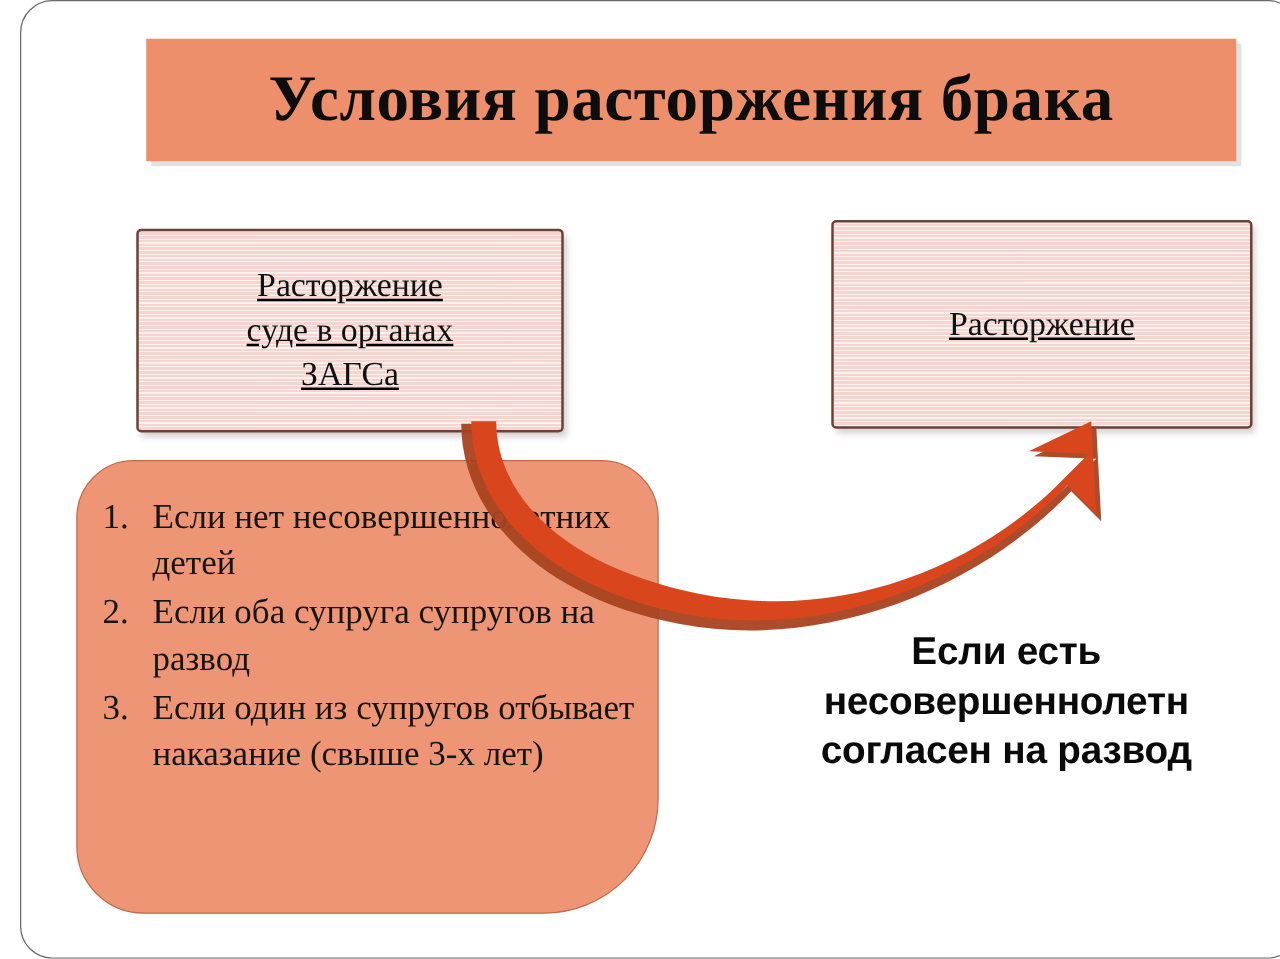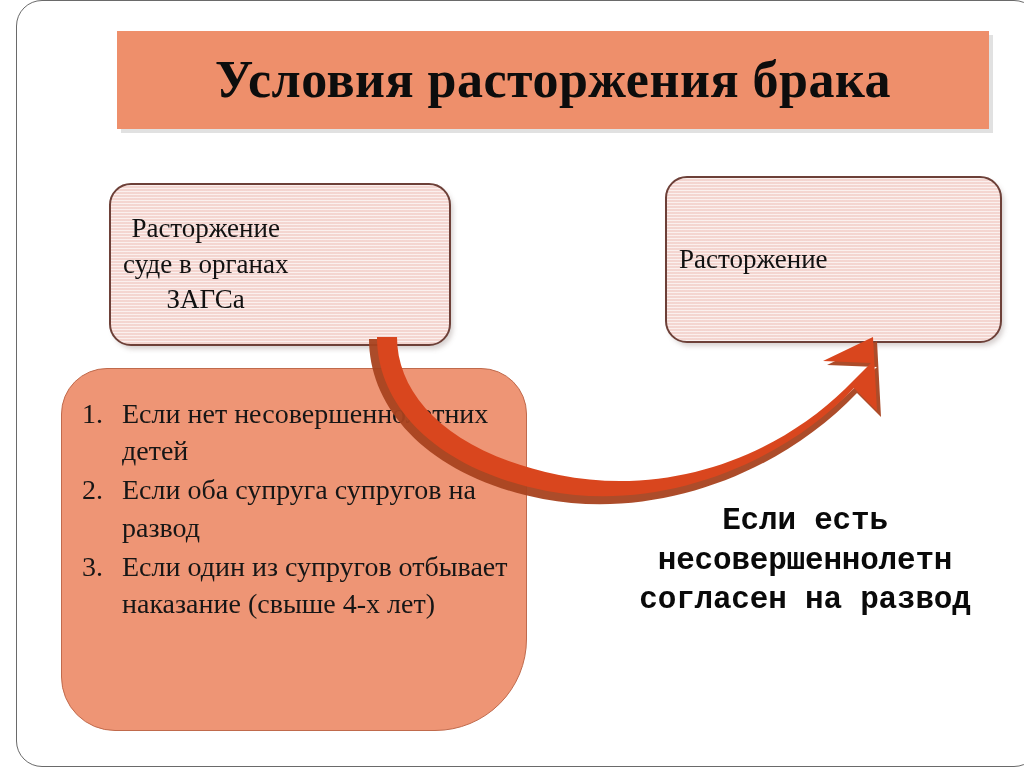--- a/index.html
+++ b/index.html
@@ -49,26 +49,27 @@
     background:
       repeating-linear-gradient(
         to bottom,
         rgba(255,255,255,0.55) 0px,
         rgba(255,255,255,0.55) 1px,
         rgba(240,198,192,0.35) 1px,
         rgba(240,198,192,0.35) 3px
       ),
       #f6ded9;
     border: 2px solid #6d4038;
-    border-radius: 22px;
+    border-radius: 4px;
     box-shadow: 3px 4px 5px -1px rgba(120,100,95,0.30);
     display: flex;
     align-items: center;
-    justify-content: flex-start;
+    justify-content: center;
     box-sizing: border-box;
+    text-decoration: underline;
   }
   .pink-box-text {
     font-family: "Liberation Serif", serif;
     font-size: 27px;
     line-height: 1.32;
     color: #111111;
     text-align: center;
     padding: 0 12px;
   }
   #box-zags {
@@ -137,21 +138,21 @@
     height: 190px;
     pointer-events: none;
   }
 
   
   #court-caption {
     position: absolute;
     left: 586px;
     top: 500px;
     width: 404px;
-    font-family: Liberation Mono, monospace;
+    font-family: Liberation Sans, sans-serif;
     font-weight: bold;
     font-size: 31px;
     line-height: 1.28;
     color: #0a0a0a;
     text-align: center;
     letter-spacing: -0.2px;
   }
   #court-caption .cap-line { display: block; }
 </style>
 </head>
@@ -174,21 +175,21 @@
   <div class="pink-box" id="box-court">
     <div class="pink-box-text">
       <span>Расторжение</span><br>
     </div>
   </div>
 
   <div id="conditions-box">
     <ol id="conditions-list">
       <li>Если нет несовершеннолетних детей</li>
       <li>Если оба супруга супругов на развод</li>
-      <li>Если один из супругов отбывает наказание (свыше 4-х лет)</li>
+      <li>Если один из супругов отбывает наказание (свыше 3-х лет)</li>
     </ol>
   </div>
 
   <svg id="curved-arrow" viewBox="0 0 580 190" width="580" height="190" xmlns="http://www.w3.org/2000/svg">
 
     <path d="M36,8
              C 36,70 90,128 200,150
              C 310,172 420,130 492,62
              L 520,36
              L 470,34

